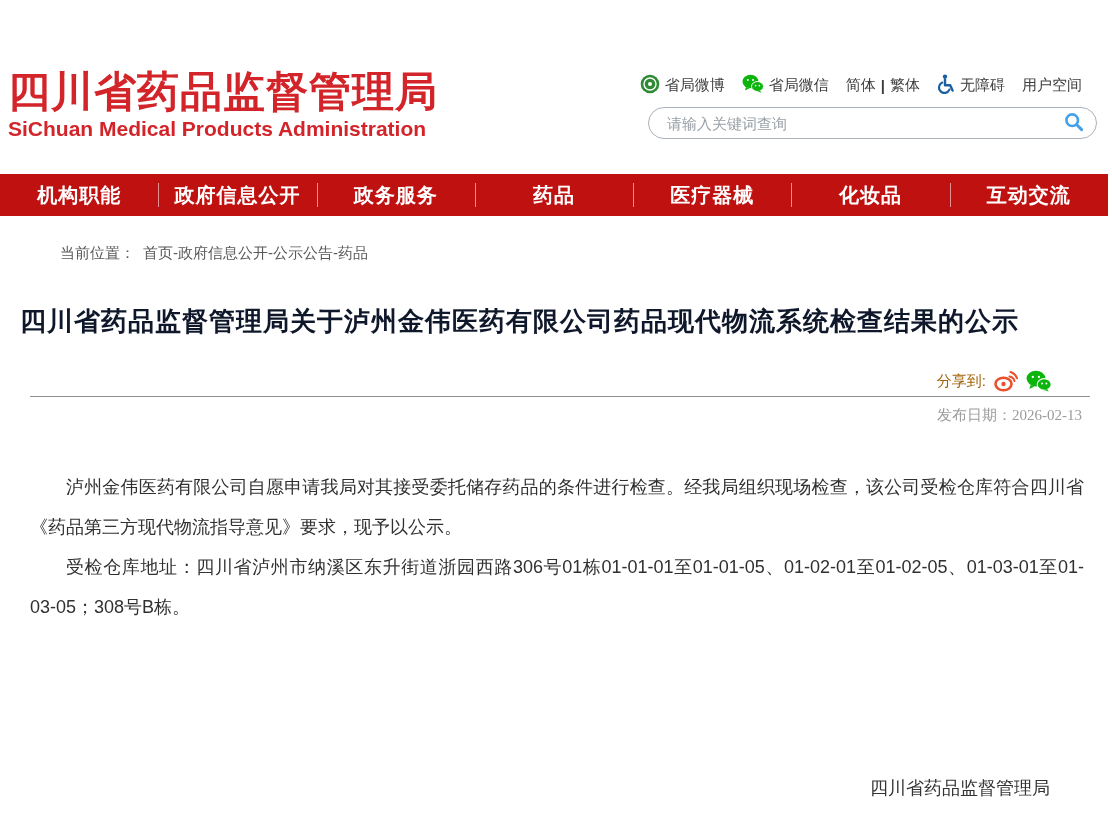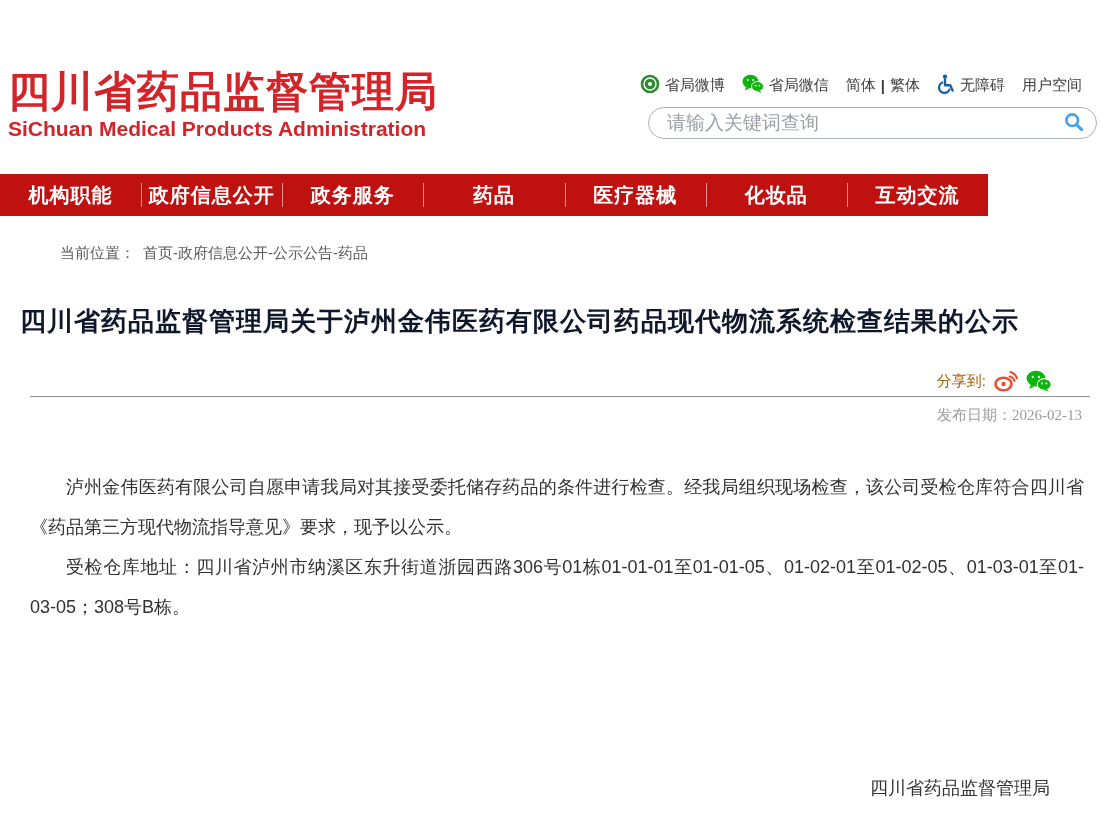--- a/index.html
+++ b/index.html
@@ -28,29 +28,29 @@
   }
   .top-link { display:flex; align-items:center; gap:5px; cursor:pointer; white-space:nowrap; }
   .lang-group { display:flex; align-items:center; gap:5px; }
   .lang-divider { color:#3d3d3d; font-weight:bold; }
   .search-box {
     position:absolute; top:63px; left:648px; width:449px; height:32px;
     border:1px solid #abb2ba; border-radius:17px; background:#fff;
     display:flex; align-items:center; padding:0 12px 0 18px;
   }
   .search-box input {
-    flex:1; border:none; outline:none; font-size:19px; color:#333;
+    flex:1; border:none; outline:none; font-size:15px; color:#333;
     font-family:"Liberation Sans","DejaVu Sans",sans-serif; background:transparent;
   }
   .search-box input::placeholder { color:#9aa0a6; }
   .search-btn { border:none; background:none; cursor:pointer; display:flex; align-items:center; padding:0; }
 
   
   .nav {
-    position:absolute; top:130px; left:0; width:988px; height:42px;
+    position:absolute; top:130px; left:0; width:1108px; height:42px;
     background:#c01111; display:flex;
   }
   .nav-item {
     flex:1; display:flex; align-items:center; justify-content:center;
     color:#fff; font-size:20px; font-weight:bold; cursor:pointer; position:relative;
     letter-spacing:1px;
   }
   .nav-item + .nav-item::before {
     content:""; position:absolute; left:0; top:9px; height:24px; width:1px;
     background:rgba(255,255,255,.55);

